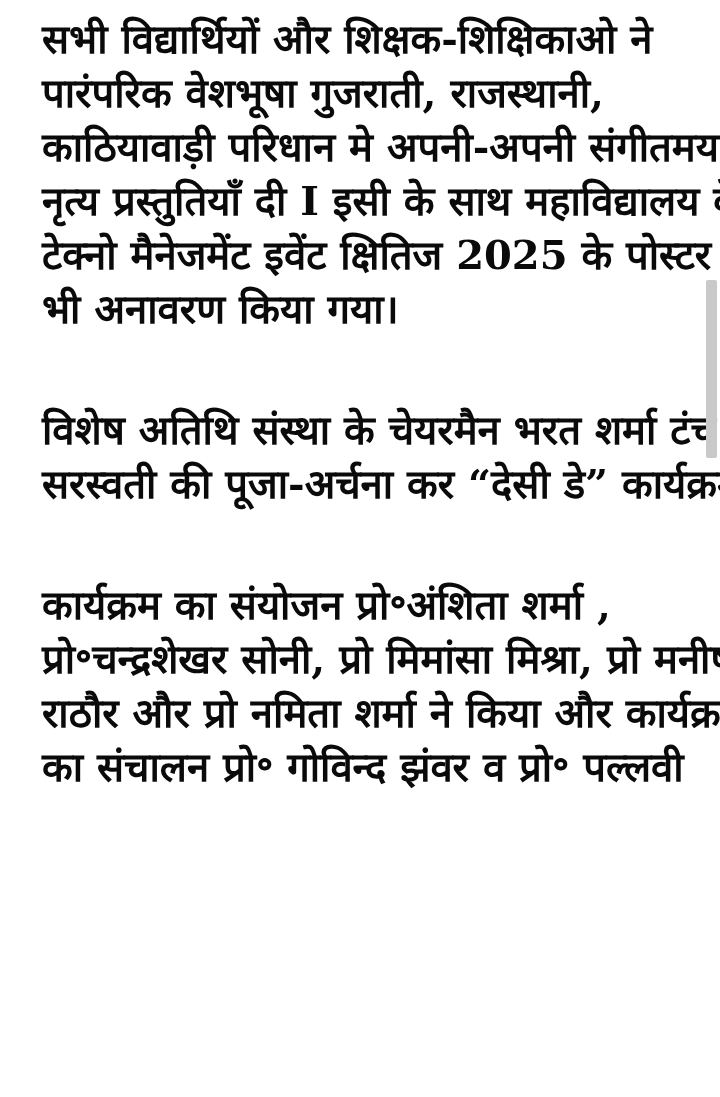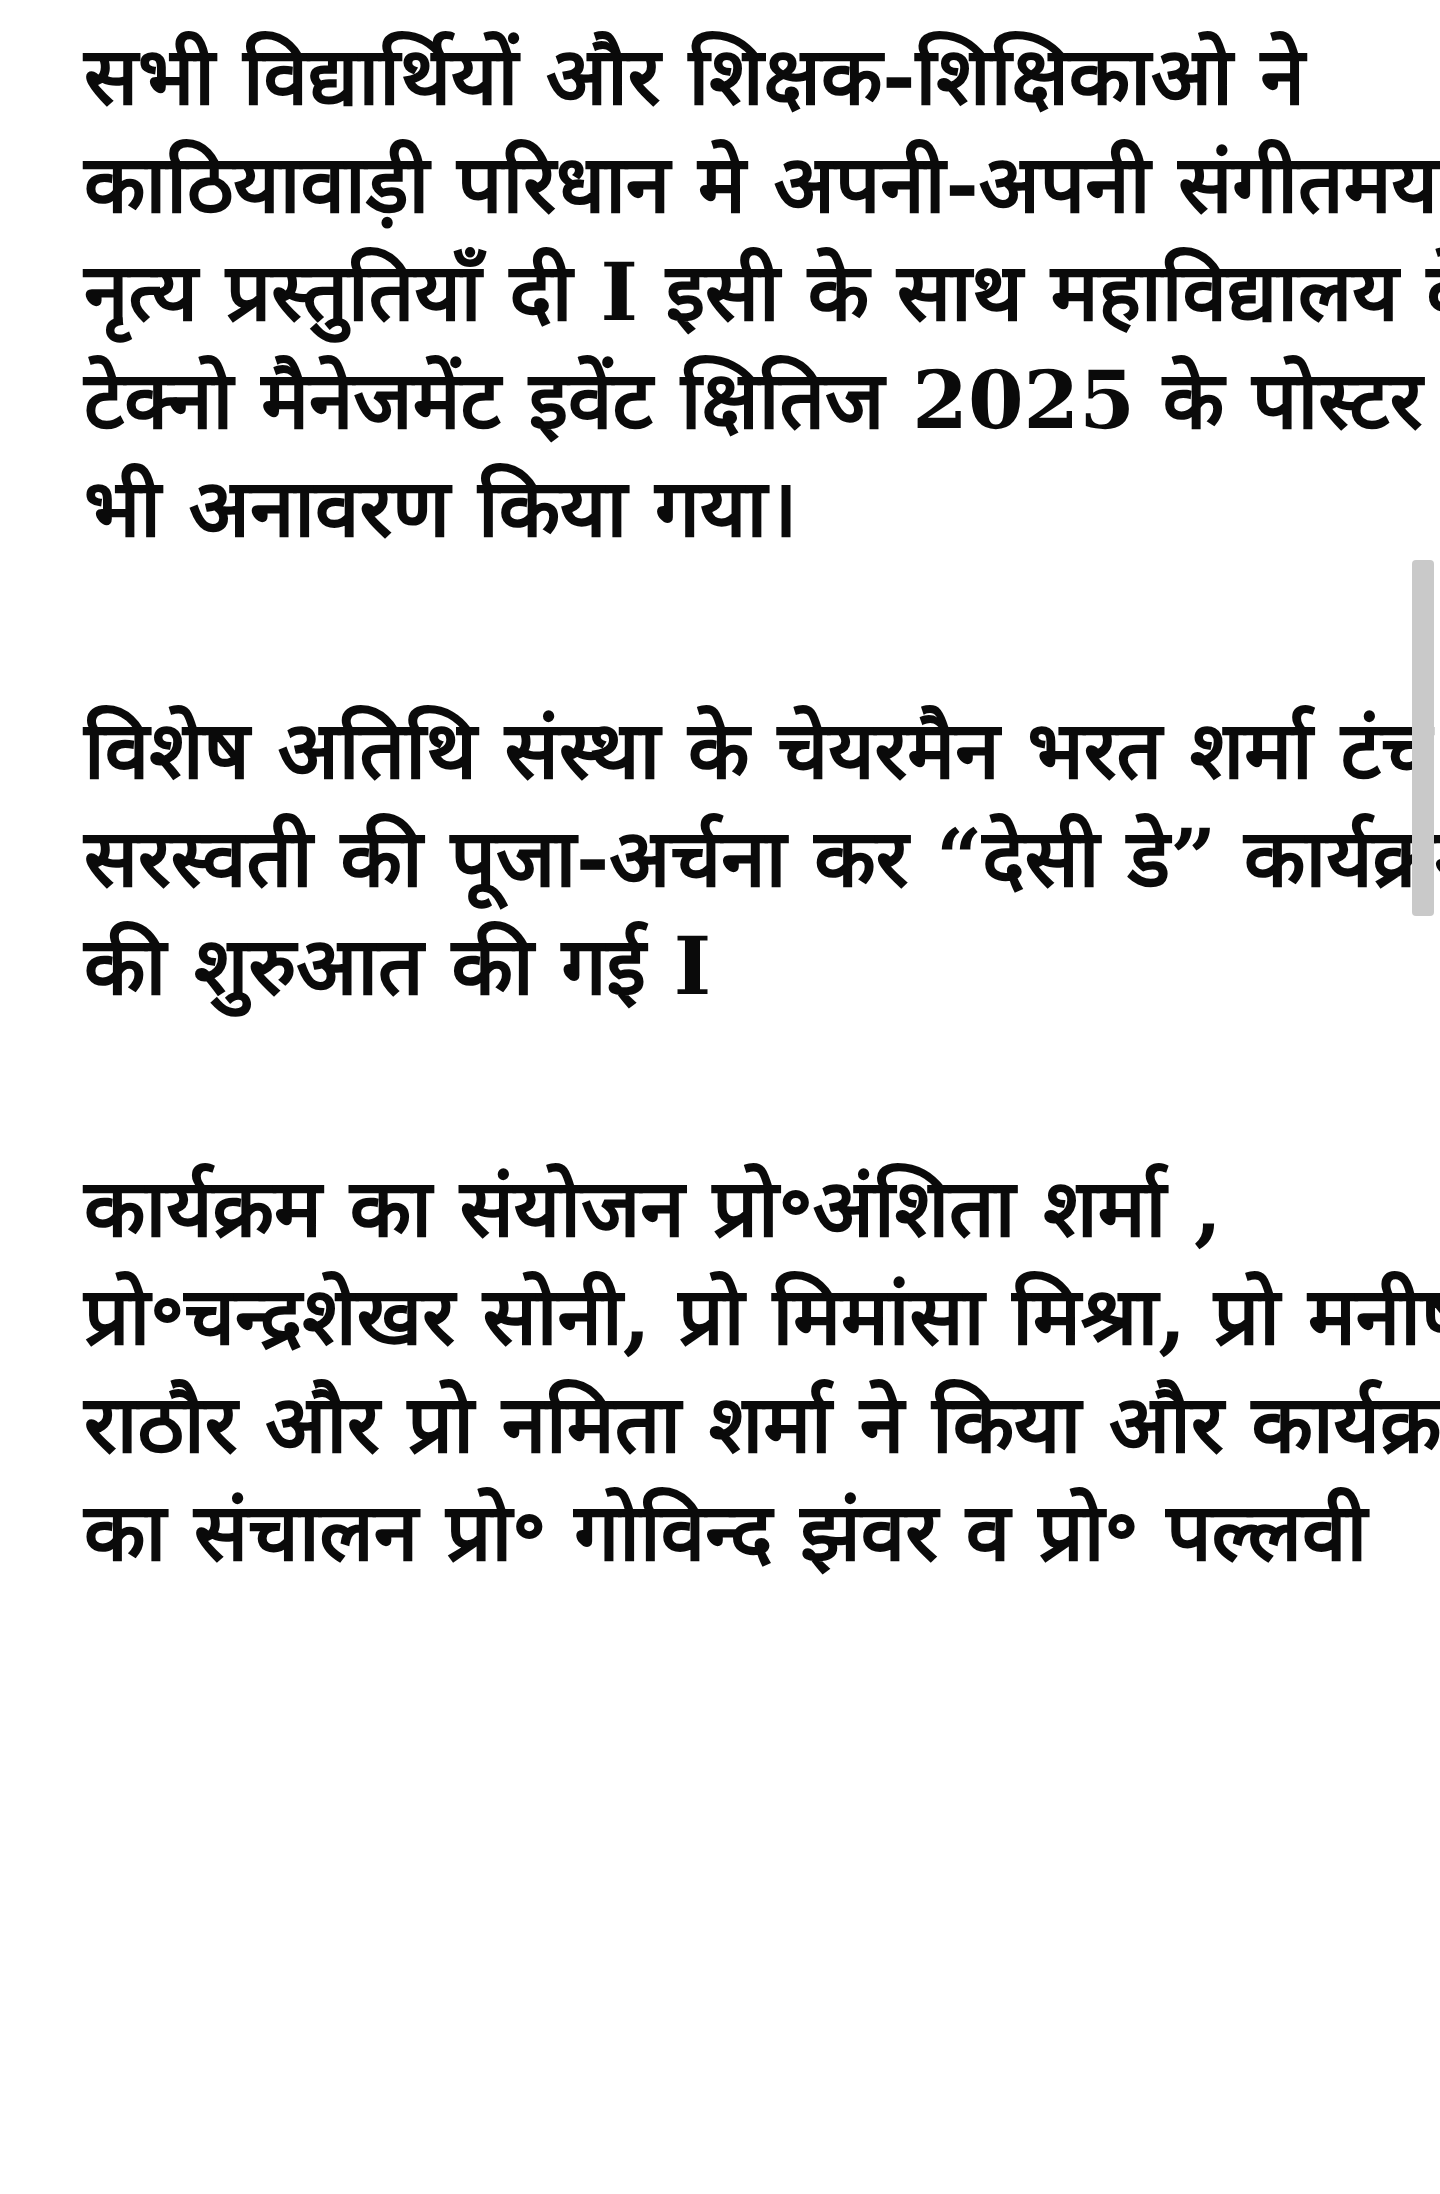--- a/index.html
+++ b/index.html
@@ -46,30 +46,30 @@
   }
 </style>
 </head>
 <body>
 
 <div class="page">
   <div class="content">
 
     <div class="para">
       <div class="line">सभी विद्यार्थियों और शिक्षक-शिक्षिकाओ ने</div>
+      <div class="line">पारंपरिक वेशभूषा गुजराती, राजस्थानी,</div>
       <div class="line">काठियावाड़ी परिधान मे अपनी-अपनी संगीतमय</div>
       <div class="line">नृत्य प्रस्तुतियाँ दी I इसी के साथ महाविद्यालय के</div>
       <div class="line">टेक्नो मैनेजमेंट इवेंट क्षितिज 2025 के पोस्टर का</div>
       <div class="line">भी अनावरण किया गया।</div>
     </div>
 
     <div class="para">
       <div class="line">विशेष अतिथि संस्था के चेयरमैन भरत शर्मा टंच</div>
       <div class="line">सरस्वती की पूजा-अर्चना कर “देसी डे” कार्यक्रम</div>
-      <div class="line">की शुरुआत की गई I</div>
     </div>
 
     <div class="para">
       <div class="line">कार्यक्रम का संयोजन प्रो॰अंशिता शर्मा ,</div>
       <div class="line">प्रो॰चन्द्रशेखर सोनी, प्रो मिमांसा मिश्रा, प्रो मनीषा</div>
       <div class="line">राठौर और प्रो नमिता शर्मा ने किया और कार्यक्रम</div>
       <div class="line">का संचालन प्रो॰ गोविन्द झंवर व प्रो॰ पल्लवी</div>
     </div>
 
   </div>

